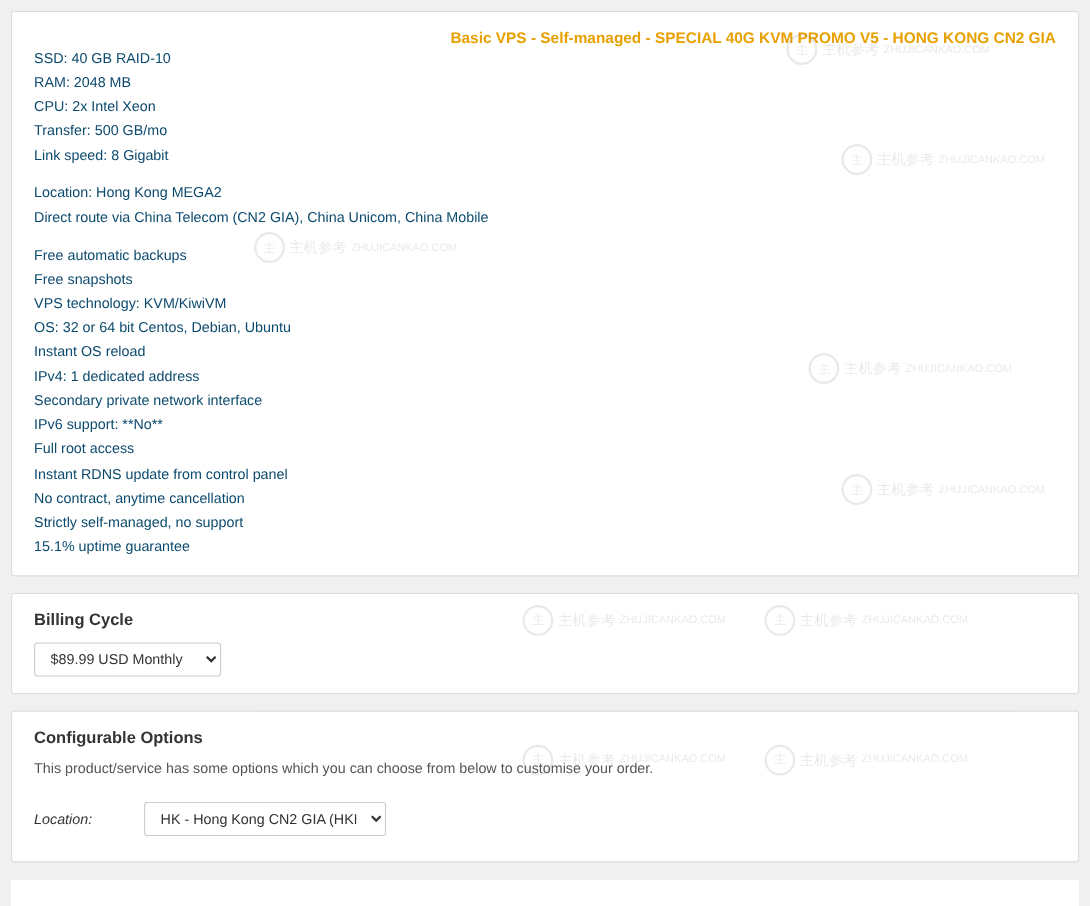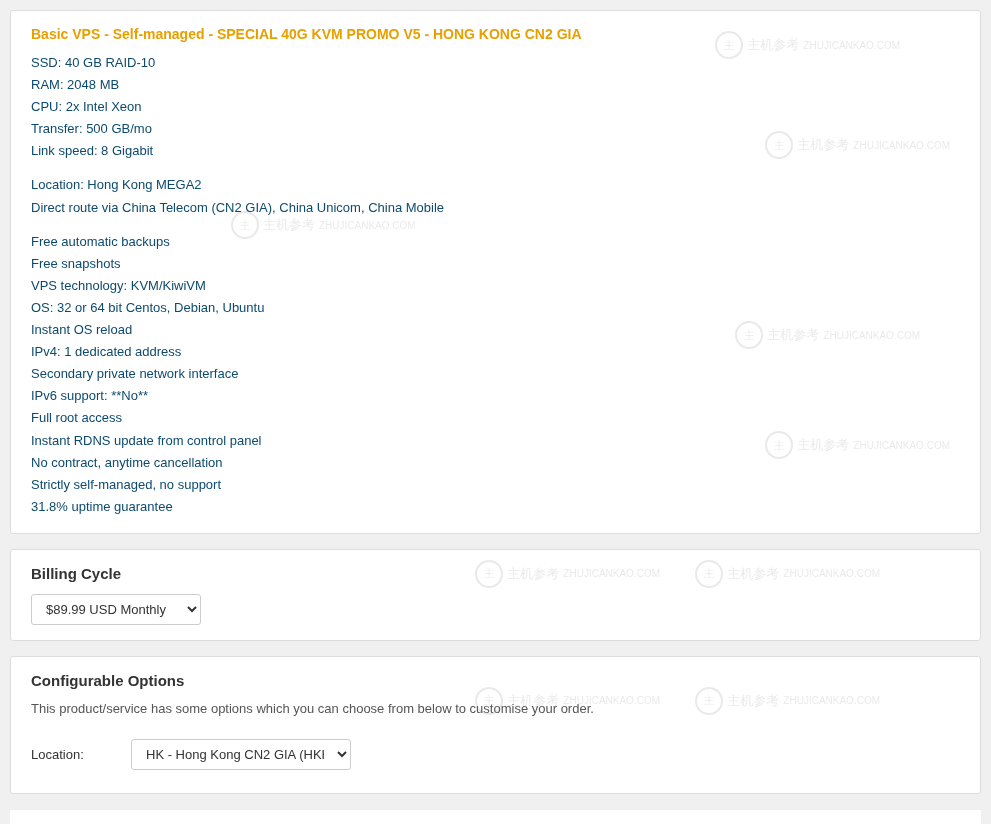--- a/index.html
+++ b/index.html
@@ -21,21 +21,22 @@
       border-radius: 3px;
       padding: 15px 20px;
       margin-bottom: 15px;
       position: relative;
       overflow: hidden;
     }
     .product-title {
       color: #e8a000;
       font-weight: bold;
       font-size: 14px;
-      margin-bottom: 10px;
+      margin-bottom: 0;
+      text-align: right;
     }
     .product-specs p {
       line-height: 1.7;
       color: #0c4a6e;
     }
     .product-specs .spacer {
       height: 12px;
     }
     
     .watermark {
@@ -107,20 +108,21 @@
     .config-row {
       display: flex;
       align-items: center;
       gap: 20px;
       padding: 8px 0;
     }
     .config-label {
       color: #333;
       font-size: 13px;
       min-width: 80px;
+      font-style: italic;
     }
     .location-select {
       border: 1px solid #ccc;
       border-radius: 3px;
       padding: 6px 10px;
       font-size: 13px;
       background: #fff;
       color: #333;
       width: 220px;
       appearance: auto;
@@ -200,21 +202,21 @@
       <p>VPS technology: KVM/KiwiVM</p>
       <p>OS: 32 or 64 bit Centos, Debian, Ubuntu</p>
       <p>Instant OS reload</p>
       <p>IPv4: 1 dedicated address</p>
       <p>Secondary private network interface</p>
       <p>IPv6 support: **No**</p>
       <p>Full root access</p>
       <p>Instant RDNS update from control panel</p>
       <p>No contract, anytime cancellation</p>
       <p>Strictly self-managed, no support</p>
-      <p>31.8% uptime guarantee</p>
+      <p>15.1% uptime guarantee</p>
     </div>
   </div>
 
   <div class="billing-section">
     <div class="billing-wm billing-wm-1">
       <div class="watermark-circle">主</div>
       主机参考<br><span style="font-size:10px">ZHUJICANKAO.COM</span>
     </div>
     <div class="billing-wm billing-wm-2">
       <div class="watermark-circle">主</div>

